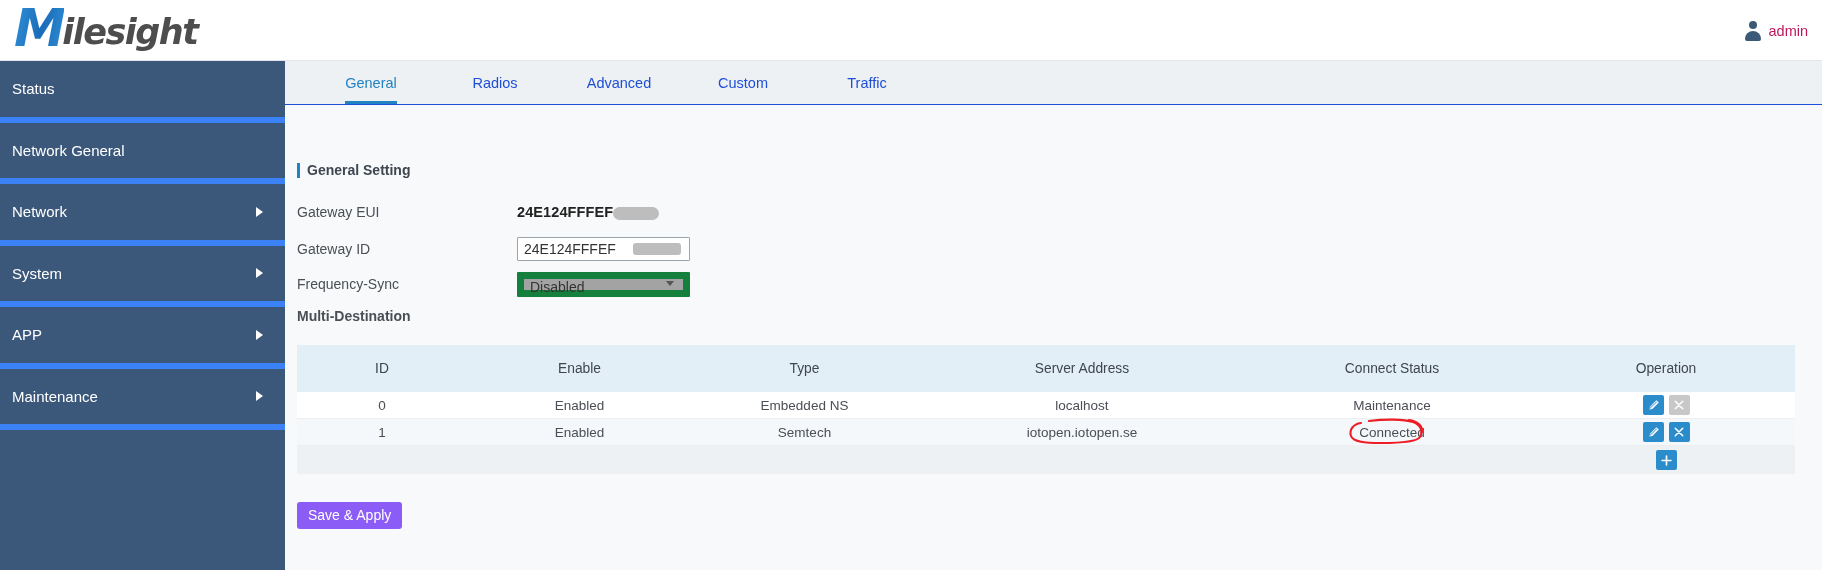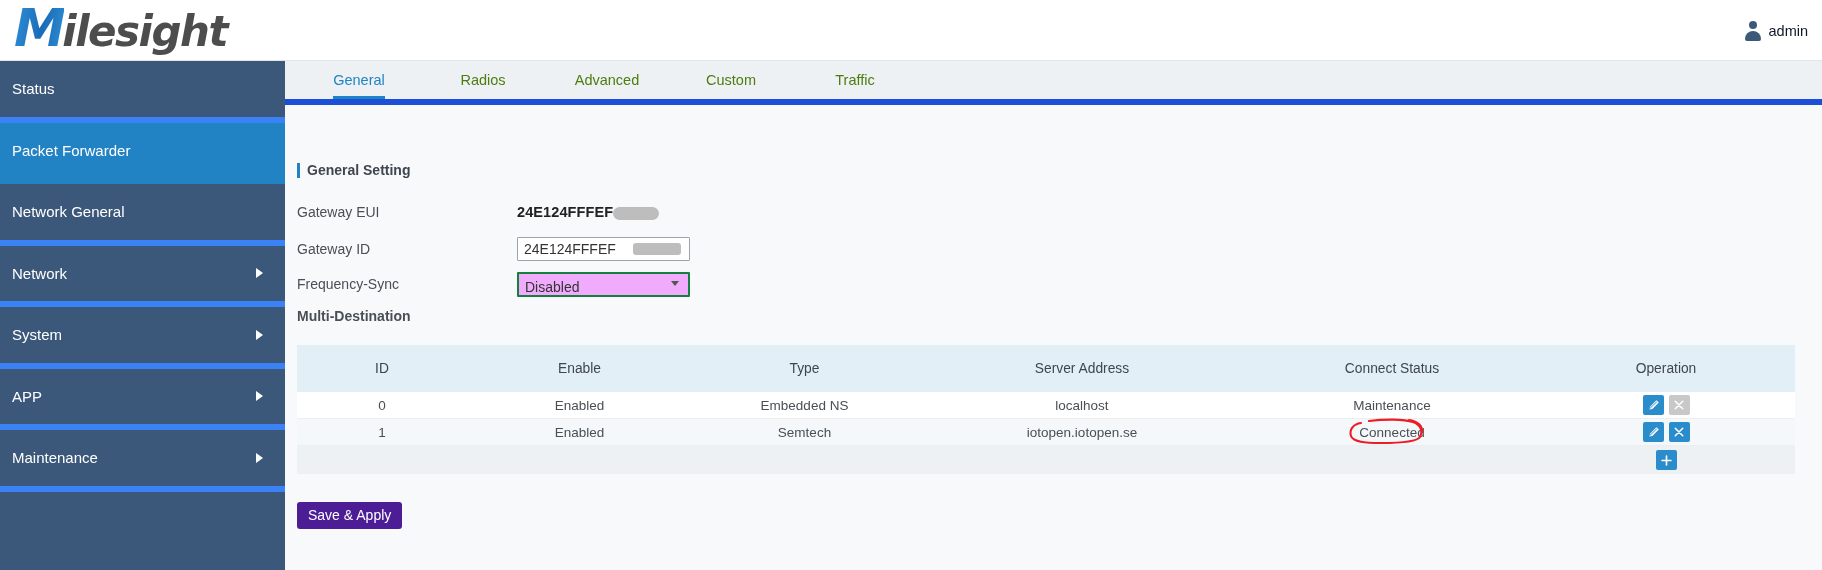--- a/index.html
+++ b/index.html
@@ -54,21 +54,21 @@
     line-height: 0.9;
     color: #1a6fc4;
     margin-right: -2px;
     background: linear-gradient(100deg, #2f8fd8 0%, #1b6cb8 55%, #2d8ed6 100%);
     -webkit-background-clip: text;
     background-clip: text;
     -webkit-text-fill-color: transparent;
   }
   .logo-rest {
     color: #4d4d4d;
-    font-size: 42px;
+    font-size: 35px;
     line-height: 1;
     margin-top: 8px;
   }
   .user-area {
     position: absolute;
     right: 14px; top: 0;
     height: 61px;
     display: flex;
     align-items: center;
     gap: 7px;
@@ -90,21 +90,21 @@
   .user-icon:after {
     content: "";
     position: absolute;
     left: 0.5px; top: 9.5px;
     width: 16px; height: 10px;
     border-radius: 8px 8px 2px 2px;
     background: #3c5a78;
   }
   .user-name {
     font-size: 14.5px;
-    color: #0f172a;
+    color: #be185d;
   }
 
   
   .sidebar {
     position: absolute;
     left: 0; top: 61px;
     width: 285px;
     height: 509px;
     background: #3b587a;
   }
@@ -149,34 +149,34 @@
     left: 285px; top: 61px;
     width: 1537px;
     height: 509px;
     background: #f7f9fa;
     overflow: hidden;
   }
   .tabs-bar {
     position: relative;
     height: 44px;
     background: #eef1f3;
-    border-bottom: 6px solid #1d4ed8;
+    border-bottom: 1px solid #1d4ed8;
     display: flex;
     align-items: stretch;
-    padding-left: 12px;
+    padding-left: 24px;
     box-sizing: border-box;
   }
   .tab {
     position: relative;
     min-width: 104px;
     display: flex;
     align-items: center;
     justify-content: center;
     font-size: 14.5px;
-    color: #4d7c0f;
+    color: #1d4ed8;
     cursor: pointer;
     user-select: none;
     padding: 0 10px;
   }
   .tab.active { color: #2283c4; }
   .tab.active:after {
     content: "";
     position: absolute;
     left: 50%;
     transform: translateX(-50%);
@@ -255,28 +255,28 @@
   .input-wrap .redact {
     position: absolute;
     right: 9px;
     top: 6px;
   }
 
   .select-box {
     width: 173px;
     height: 25px;
     box-sizing: border-box;
-    border: 2px solid #15803d;
-    background: #f0abfc;
+    border: 7px solid #15803d;
+    background: #a3a3a3;
     font-size: 14px;
     color: #333;
     padding: 0 6px;
     border-radius: 1px;
     display: flex;
-    align-items: flex-end;
+    align-items: flex-start;
     position: relative;
     cursor: pointer;
   }
   .select-caret {
     position: absolute;
     right: 9px; top: 50%;
     transform: translateY(-60%);
     width: 0; height: 0;
     border-top: 5px solid #555;
     border-left: 4.5px solid transparent;
@@ -357,21 +357,21 @@
     left: -12px;
     top: -7px;
     width: 82px;
     height: 27px;
     pointer-events: none;
   }
 
   .save-btn {
     position: absolute;
     left: 12px; top: 397px;
-    background: #4c1d95;
+    background: #8b5cf6;
     color: #ffffff;
     font-size: 14px;
     border: none;
     border-radius: 3px;
     padding: 0 11px;
     height: 27px;
     line-height: 27px;
     cursor: pointer;
     font-family: "Liberation Sans", sans-serif;
   }
@@ -388,23 +388,20 @@
     </div>
     <div class="user-area">
       <span class="user-icon"></span>
       <span class="user-name">admin</span>
     </div>
   </div>
 
   <div class="sidebar">
     <div class="nav-item">
       <span class="nav-label">Status</span>
-    </div>
-    <div class="nav-item active">
-      <span class="nav-label">Packet Forwarder</span>
     </div>
     <div class="nav-item">
       <span class="nav-label">Network General</span>
     </div>
     <div class="nav-item">
       <span class="nav-label">Network</span>
       <span class="nav-arrow"></span>
     </div>
     <div class="nav-item">
       <span class="nav-label">System</span>

